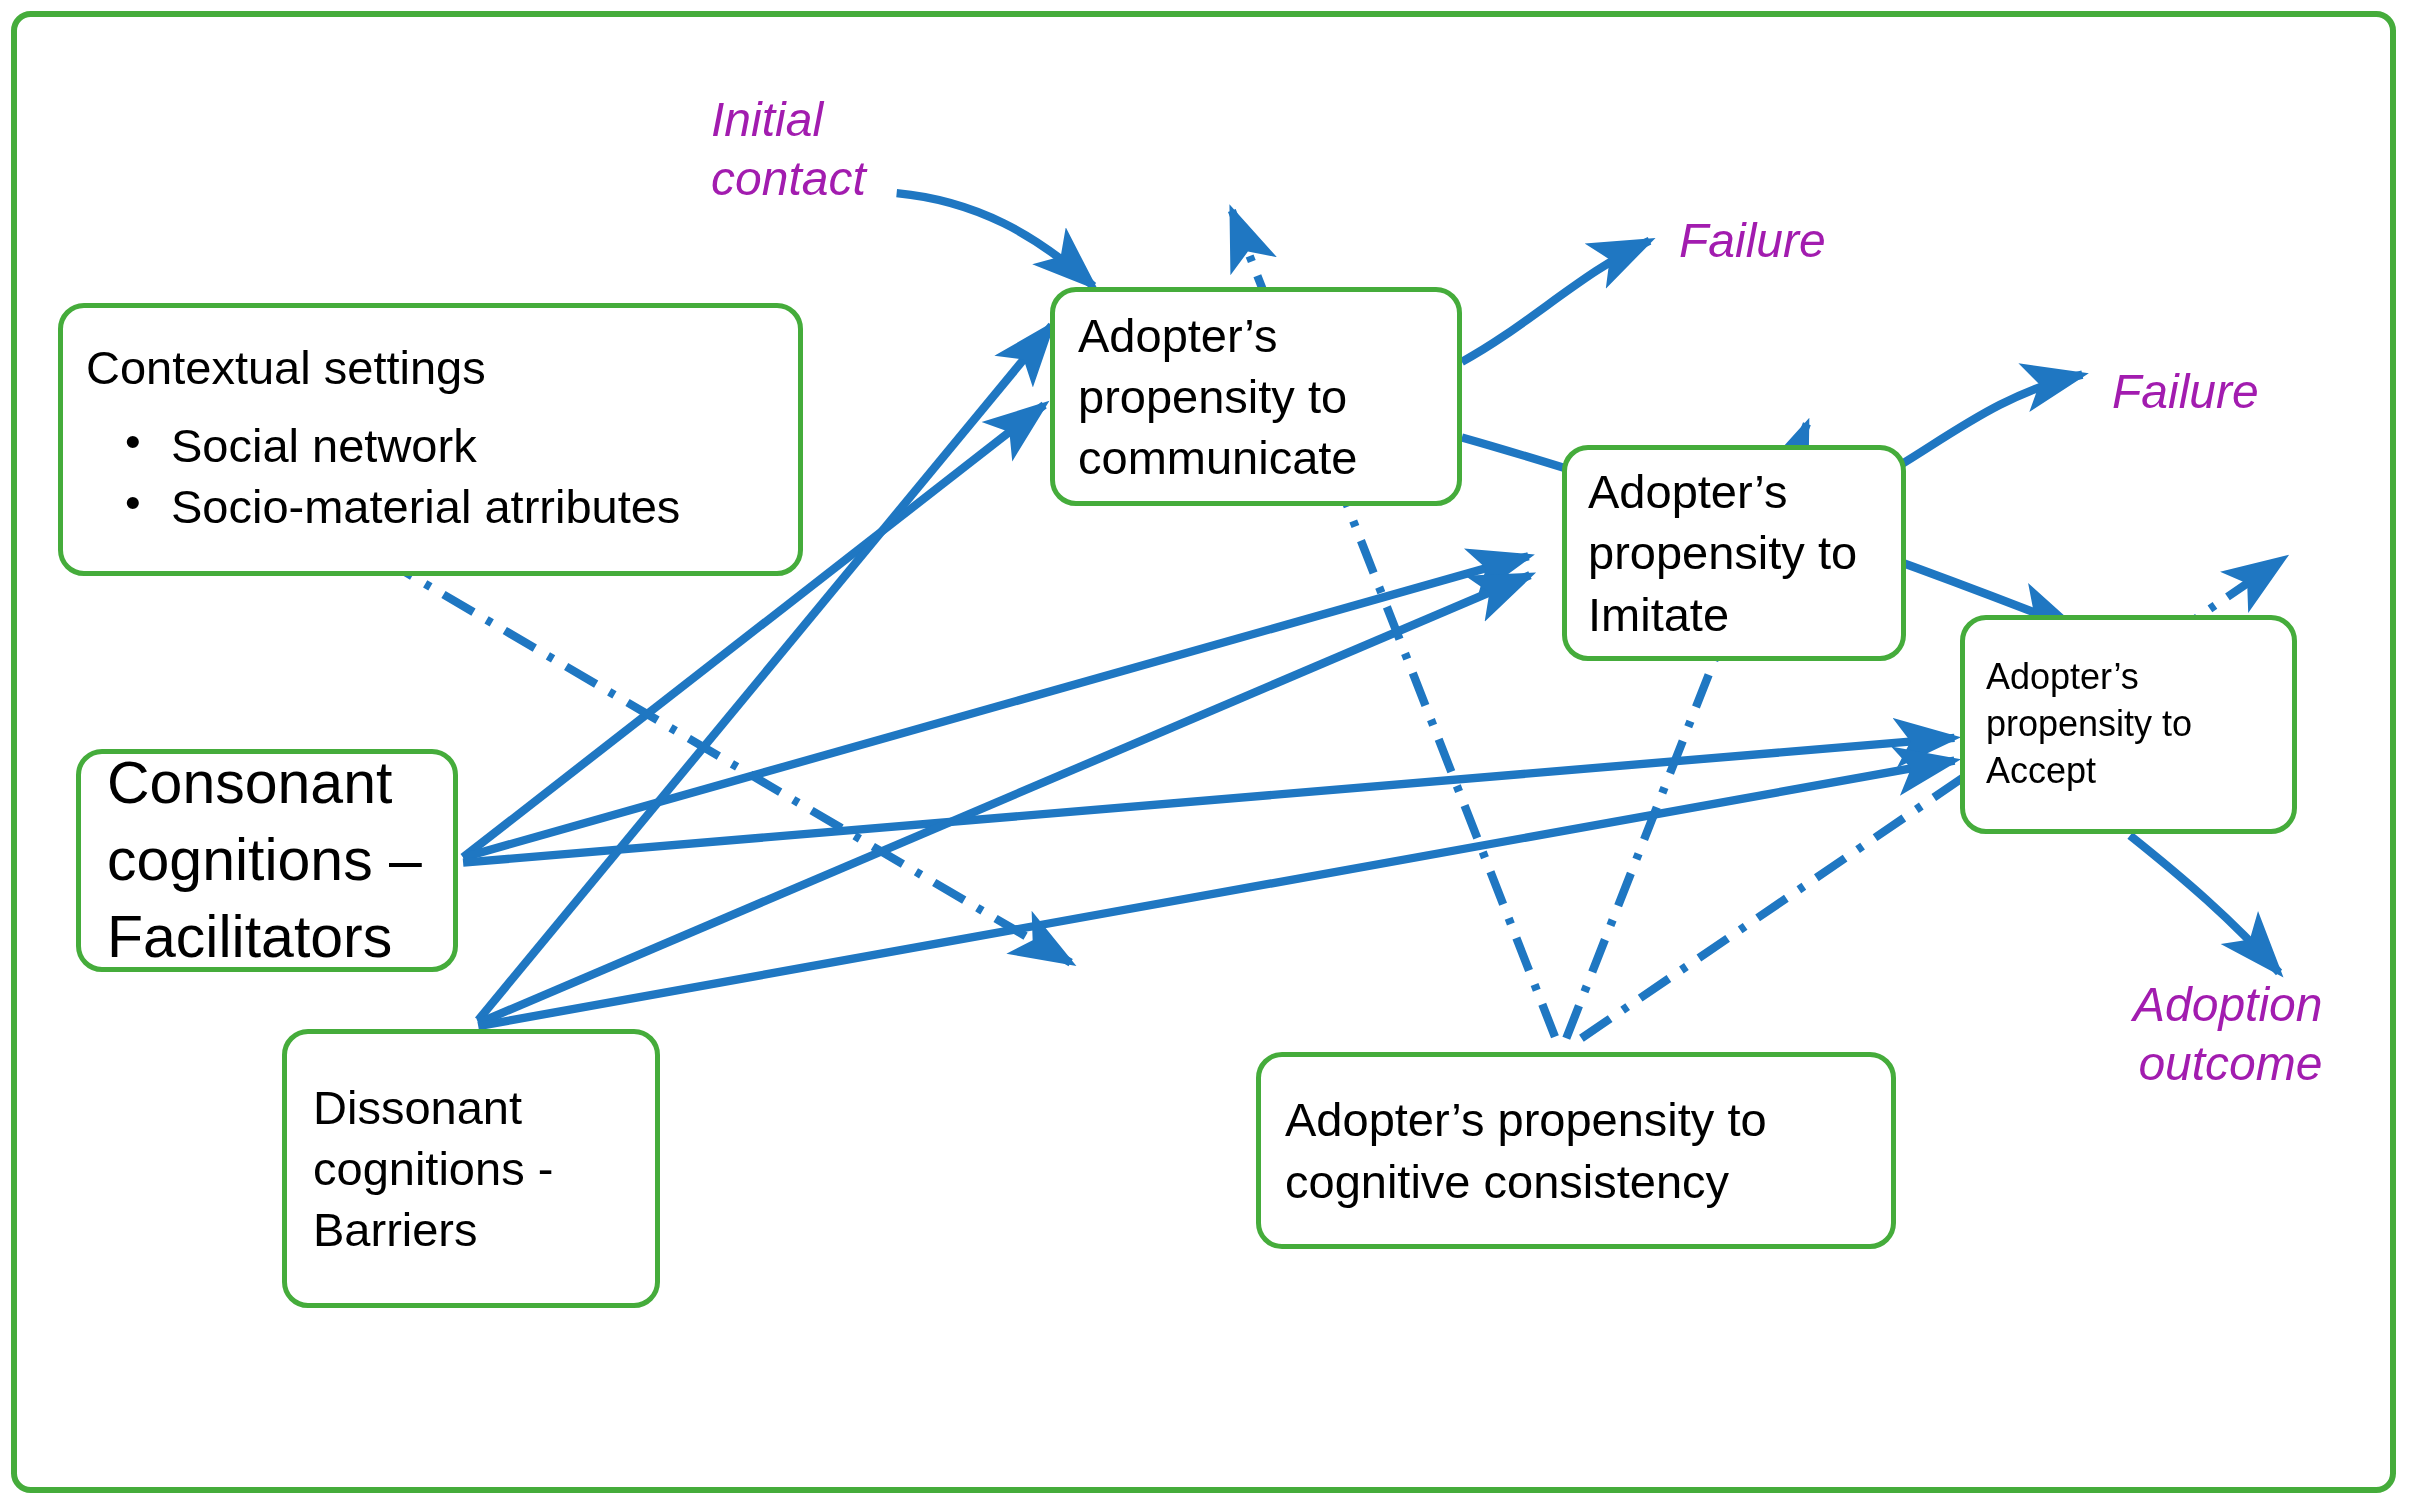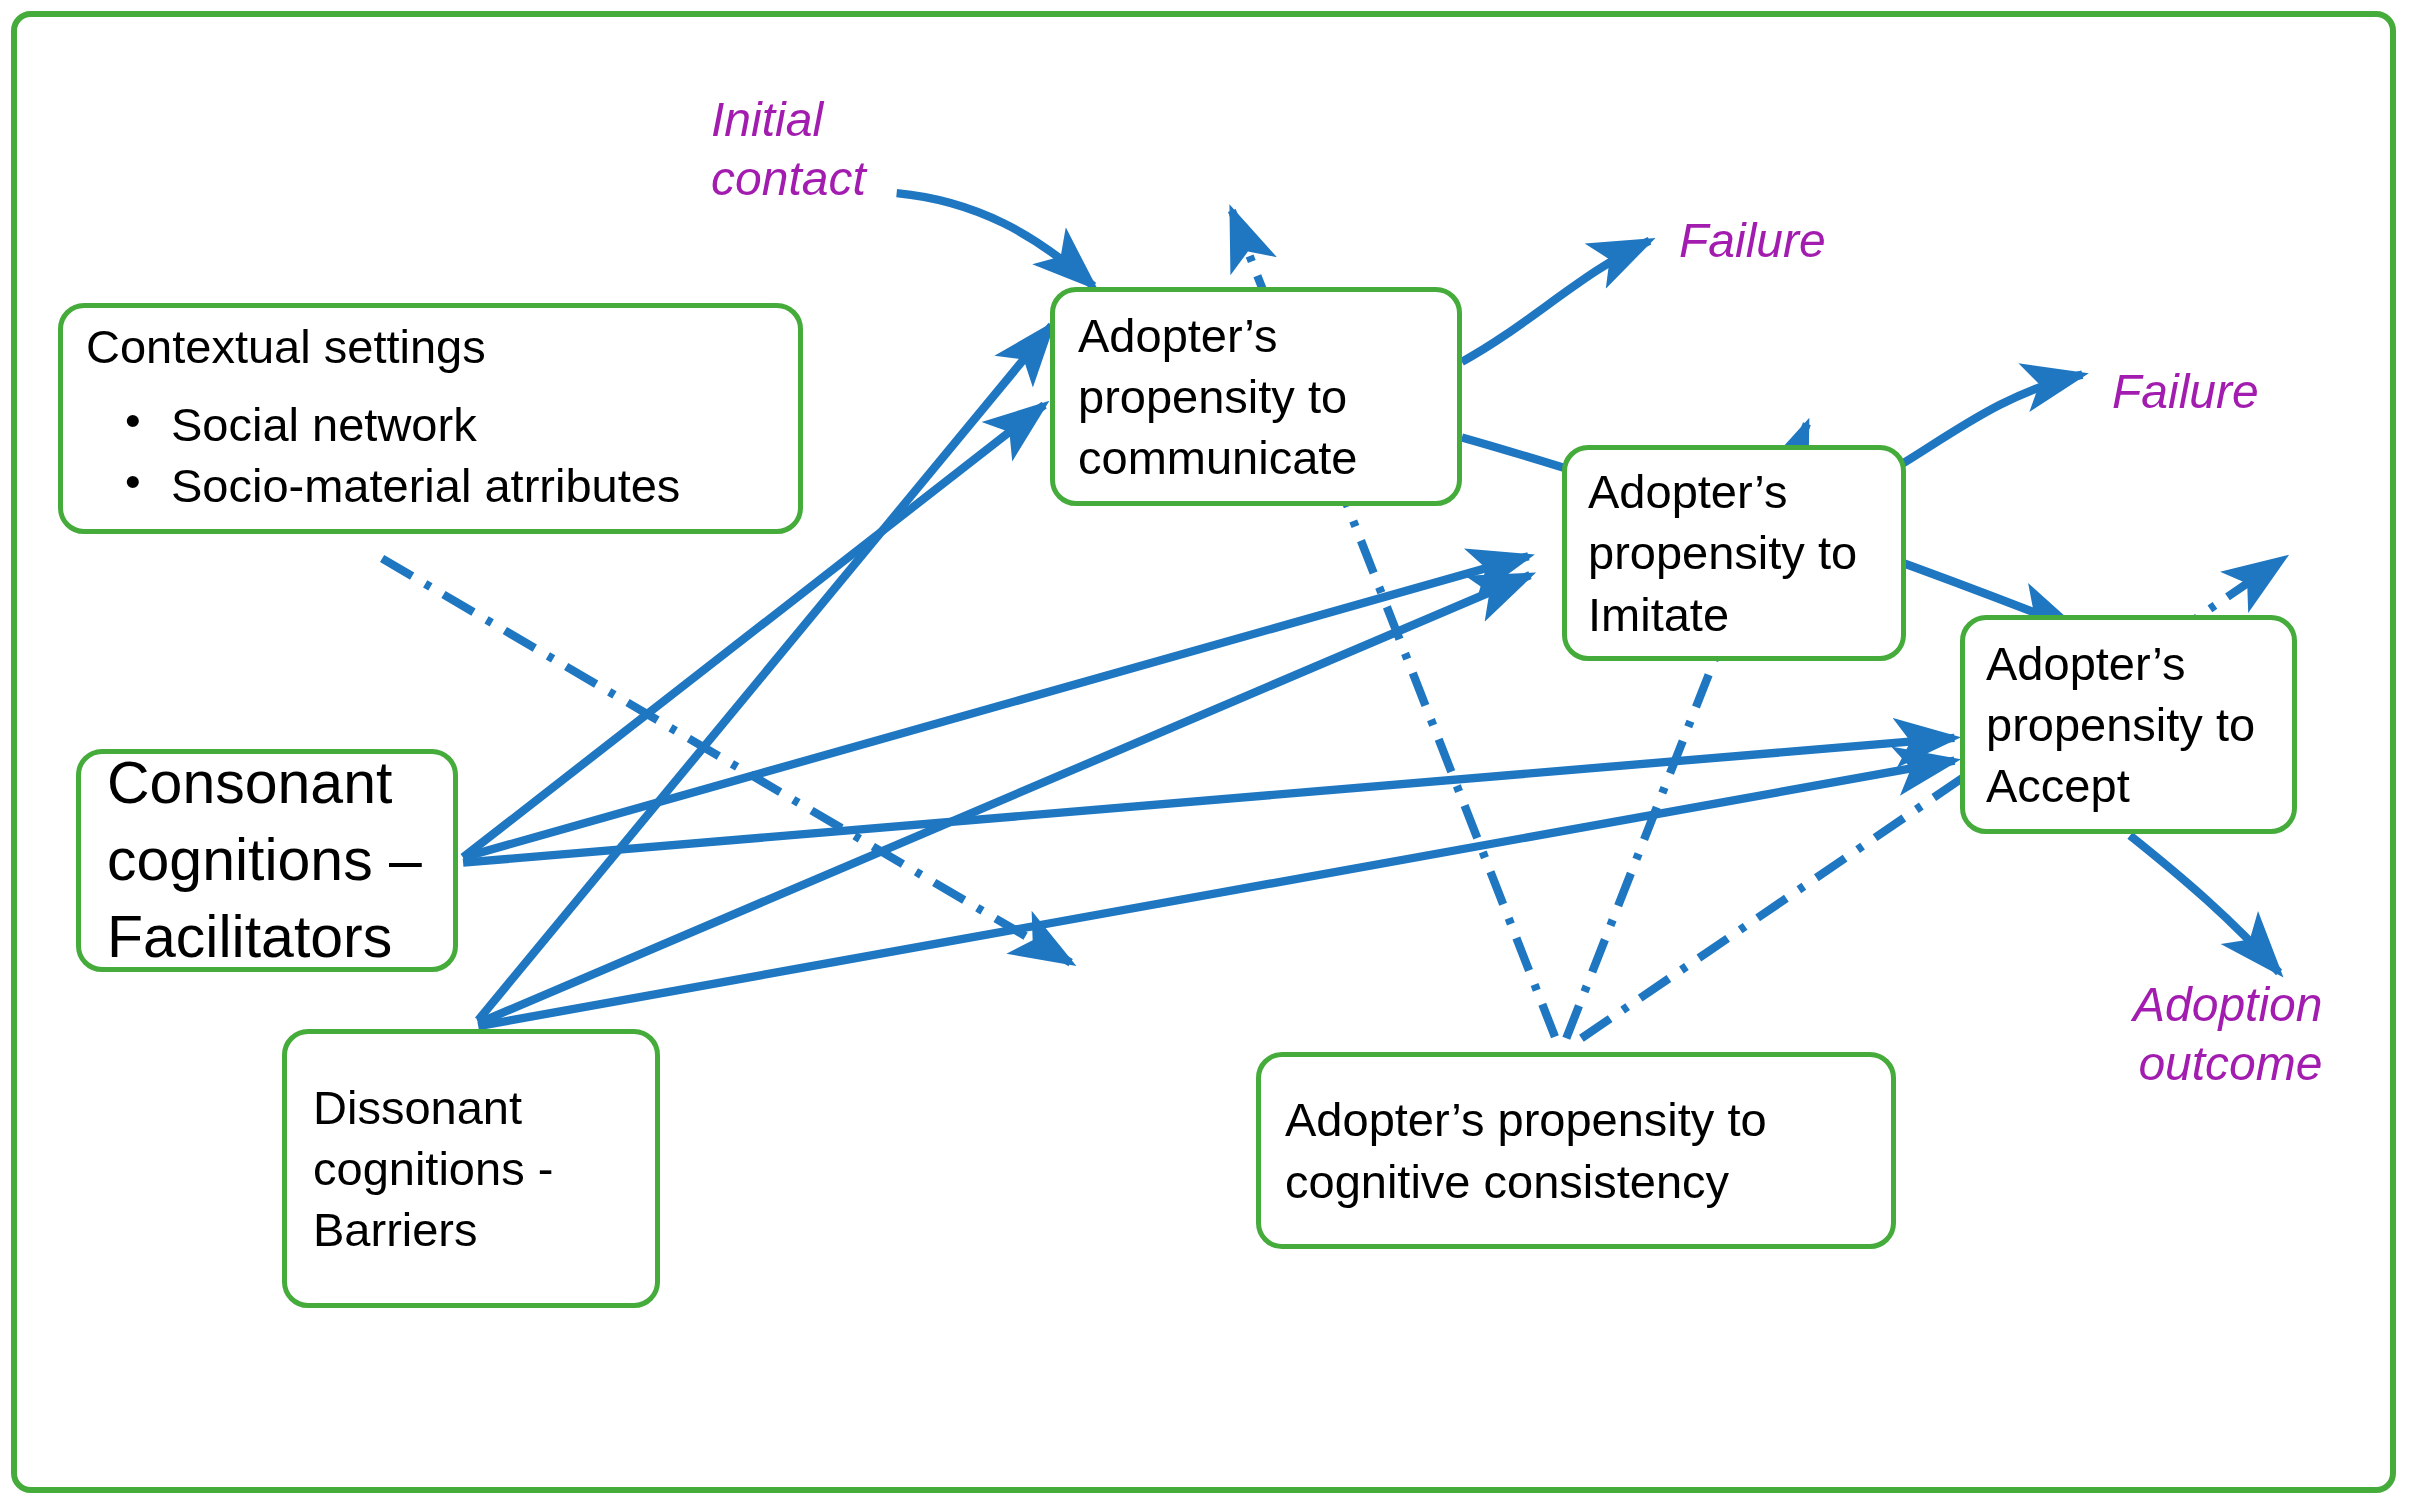--- a/index.html
+++ b/index.html
@@ -48,21 +48,21 @@
   }
   .node ul li::before{
     content:"\2022";
     position:absolute;
     left:27px; top:-1.5px;
     font-size:0.95em;
   }
 
   
   #node-contextual{
-    left:58px; top:303px; width:745px; height:231px;
+    left:58px; top:303px; width:745px; height:273px;
     padding:19px 23px 12px 23px;
     font-size:47px;
   }
   #node-contextual .title{ margin-bottom:4.5px; }
 
   #node-consonant{
     left:76px; top:749px; width:382px; height:223px;
     padding:7.6px 26px; font-size:59px;
   }
   #node-dissonant{
@@ -72,21 +72,21 @@
   #node-communicate{
     left:1050px; top:271px; width:412px; height:219px;
     padding:7.6px 23px; font-size:47px;margin-top:16px;
   }
   #node-imitate{
     left:1562px; top:445px; width:344px; height:216px;
     padding:7.6px 21px; font-size:47px;align-items:center;
   }
   #node-accept{
     left:1960px; top:615px; width:337px; height:219px;
-    padding:7.6px 21px; font-size:47px;
+    padding:7.6px 21px; font-size:36px;
   }
   #node-consistency{
     left:1256px; top:1052px; width:640px; height:197px;
     padding:15px 24px; font-size:47px;
   }
 
   .edge-label{
     position:absolute;
     font-style:italic;
     font-size:48px;

